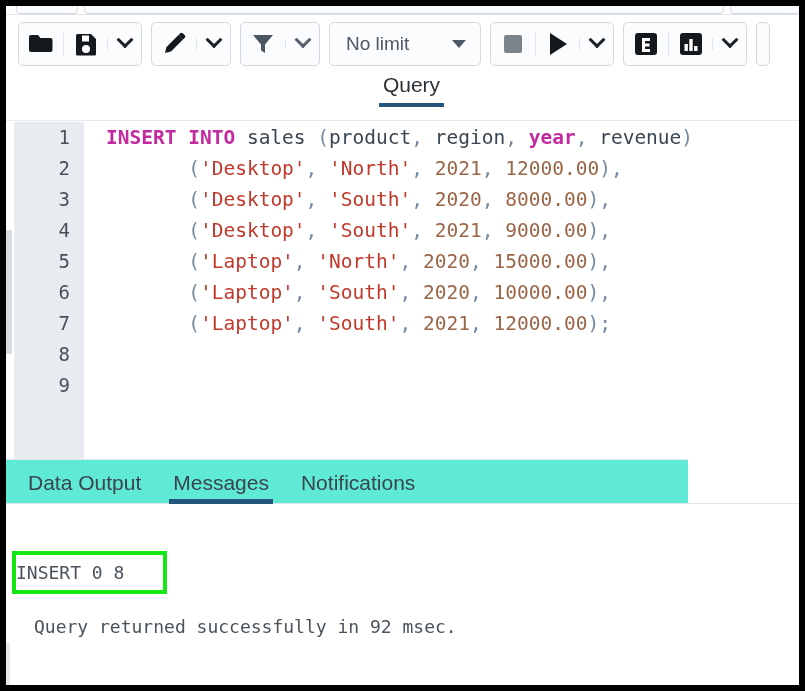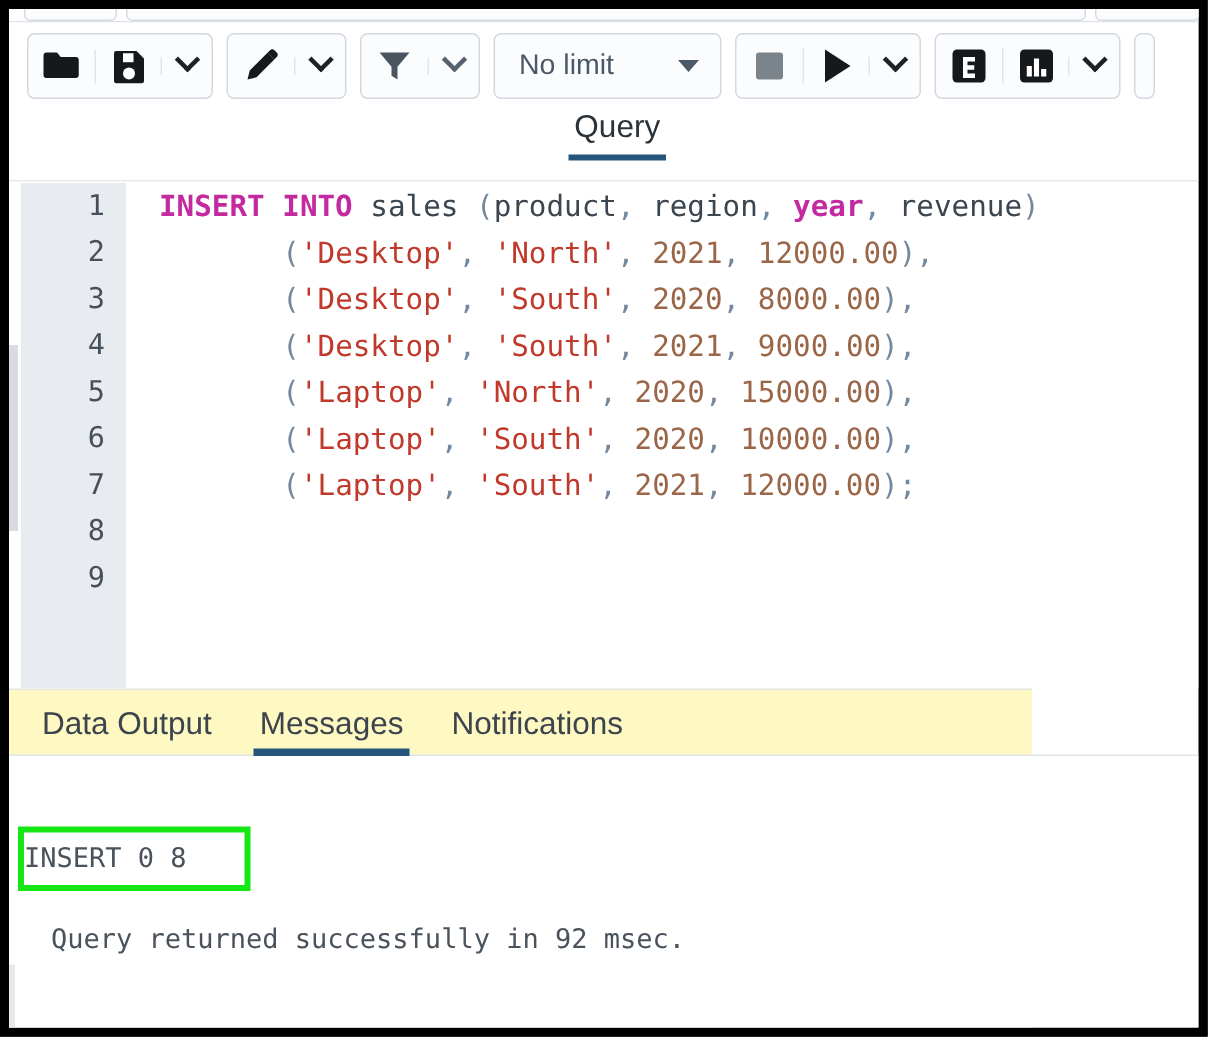--- a/index.html
+++ b/index.html
@@ -180,21 +180,21 @@
     left: 0; top: 224px;
     width: 6px; height: 124px;
     background: #d8dce1;
   }
 
   
   #results {
     position: absolute;
     left: 0; top: 453px;
     width: 682px; height: 226px;
-    background: #fef9c3;
+    background: #5eead4;
     border-top: 1px solid #e3e6ea;
     text-align: center;
   }
   #resulttabs {
     position: absolute;
     left: 0; top: 0;
     width: 793px; height: 44px;
     display: flex;
     align-items: flex-end;
     padding-left: 18px;

